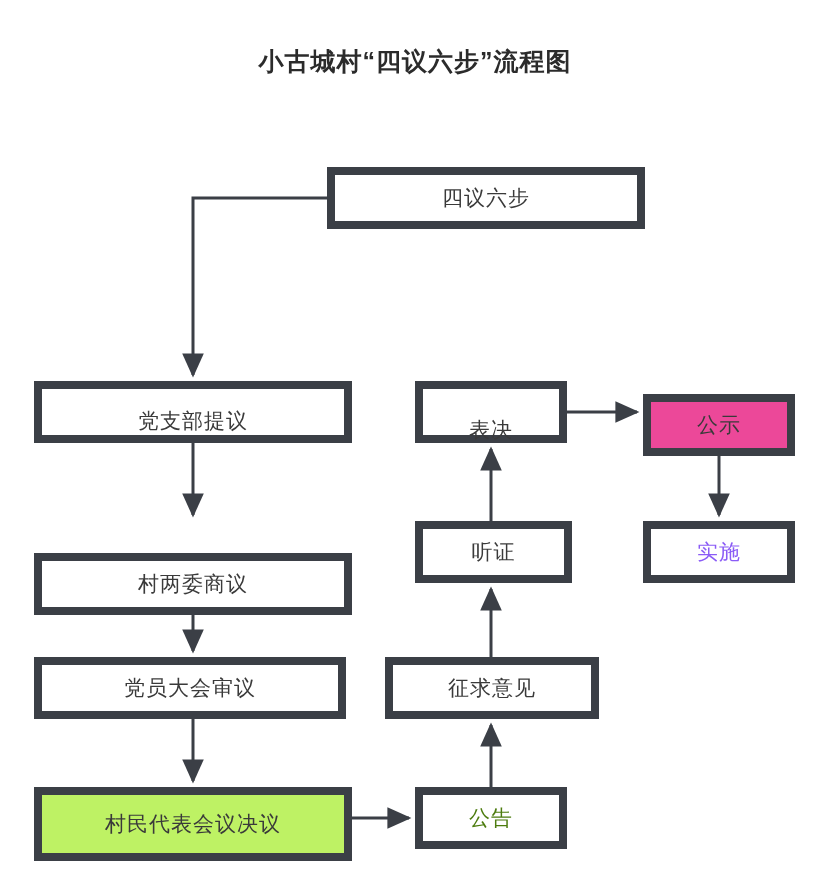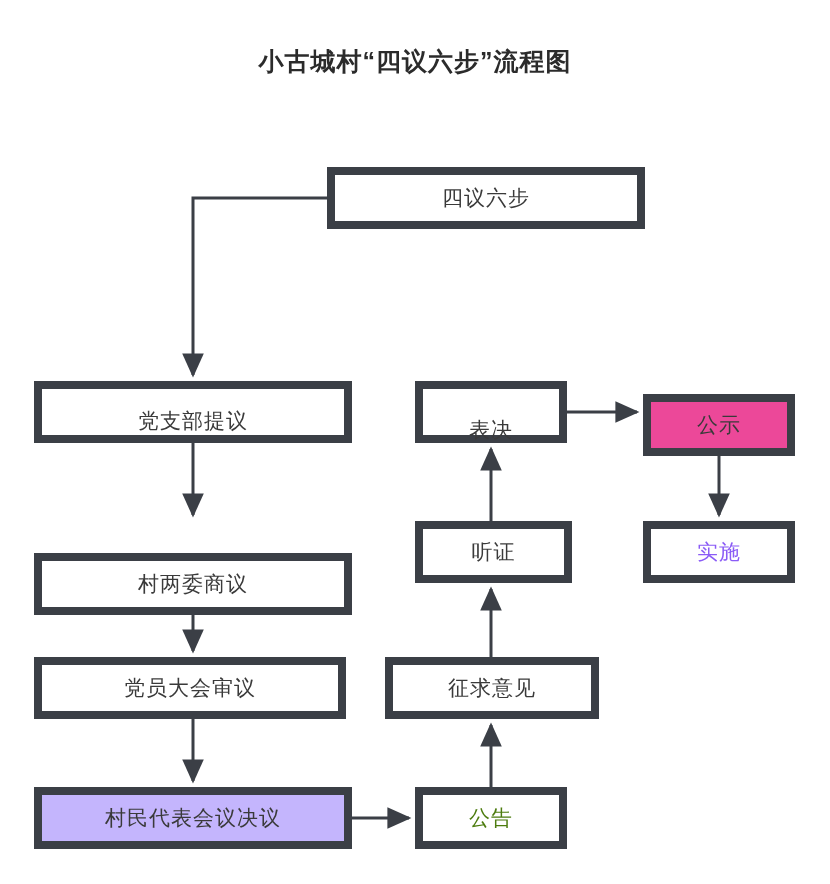--- a/index.html
+++ b/index.html
@@ -95,21 +95,21 @@
   </div>
   <div class="node-box" style="left: 34px; top: 381px; width: 318px; height: 62px; border-color: rgb(59, 63, 70); background: rgb(255, 255, 255); align-items: flex-end;">
     <span class="node-label" style="color: rgb(58, 58, 58);">党支部提议</span>
   </div>
   <div class="node-box" style="left: 34px; top: 521px; width: 318px; height: 62px; border-color: rgb(59, 63, 70); background: rgb(255, 255, 255); margin-top: 32px;">
     <span class="node-label" style="color: rgb(58, 58, 58);">村两委商议</span>
   </div>
   <div class="node-box" style="left: 34px; top: 657px; width: 312px; height: 62px; border-color: rgb(59, 63, 70); background: rgb(255, 255, 255);">
     <span class="node-label" style="color: rgb(58, 58, 58);">党员大会审议</span>
   </div>
-  <div class="node-box" style="left: 34px; top: 787px; width: 318px; height: 62px; border-color: rgb(59, 63, 70); background: #c4b5fd;">
+  <div class="node-box" style="left: 34px; top: 787px; width: 318px; height: 74px; border-color: rgb(59, 63, 70); background: #bef264;">
     <span class="node-label" style="color: rgb(58, 58, 58);">村民代表会议决议</span>
   </div>
   <div class="node-box" style="left: 415px; top: 787px; width: 152px; height: 62px; border-color: rgb(59, 63, 70); background: rgb(255, 255, 255);">
     <span class="node-label" style="color: #4d7c0f;">公告</span>
   </div>
   <div class="node-box" style="left: 385px; top: 657px; width: 214px; height: 62px; border-color: rgb(59, 63, 70); background: rgb(255, 255, 255);">
     <span class="node-label" style="color: rgb(58, 58, 58);">征求意见</span>
   </div>
   <div class="node-box" style="left: 415px; top: 521px; width: 157px; height: 62px; border-color: rgb(59, 63, 70); background: rgb(255, 255, 255);">
     <span class="node-label" style="color: rgb(58, 58, 58);">听证</span>

